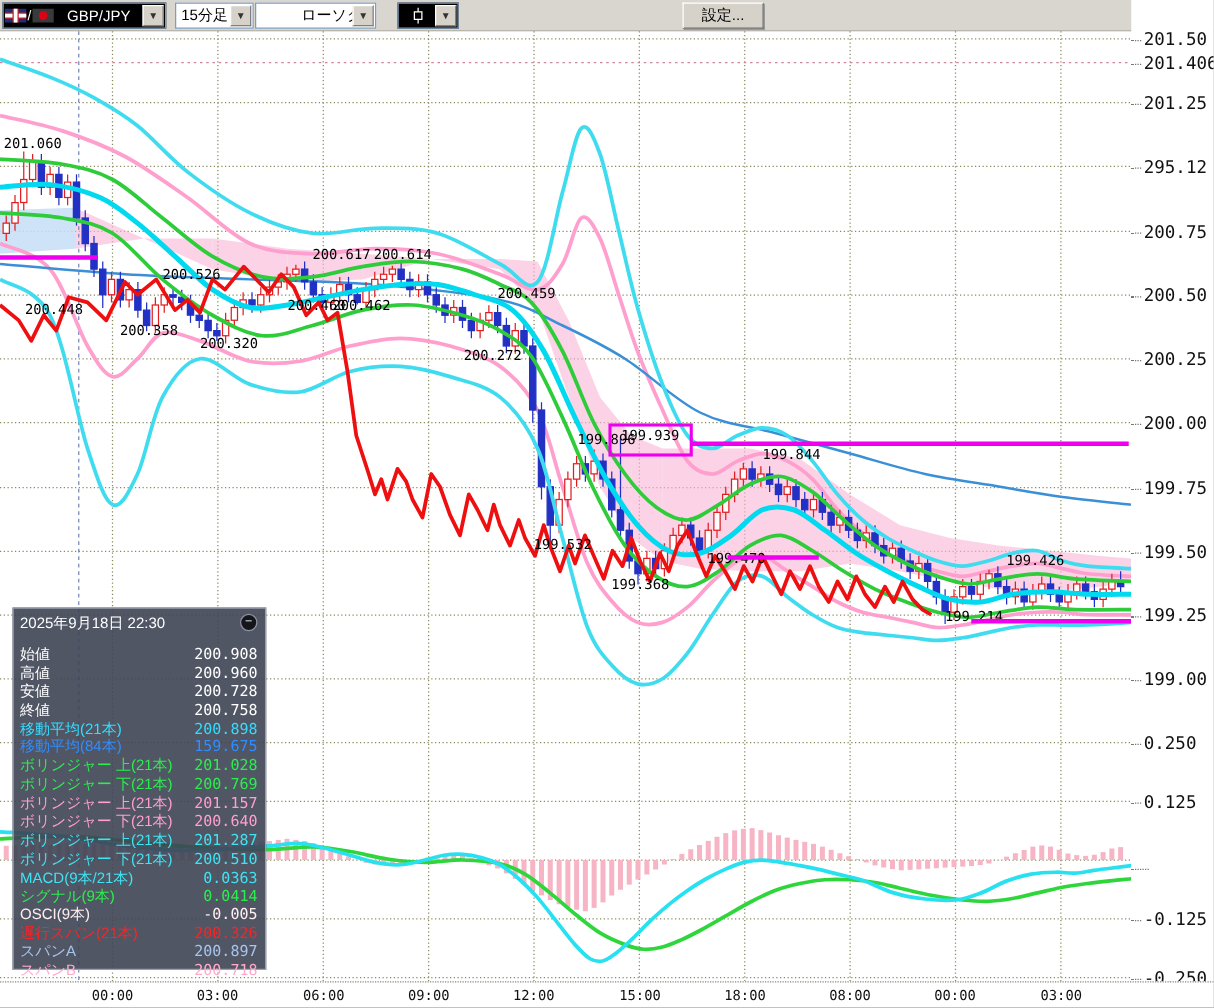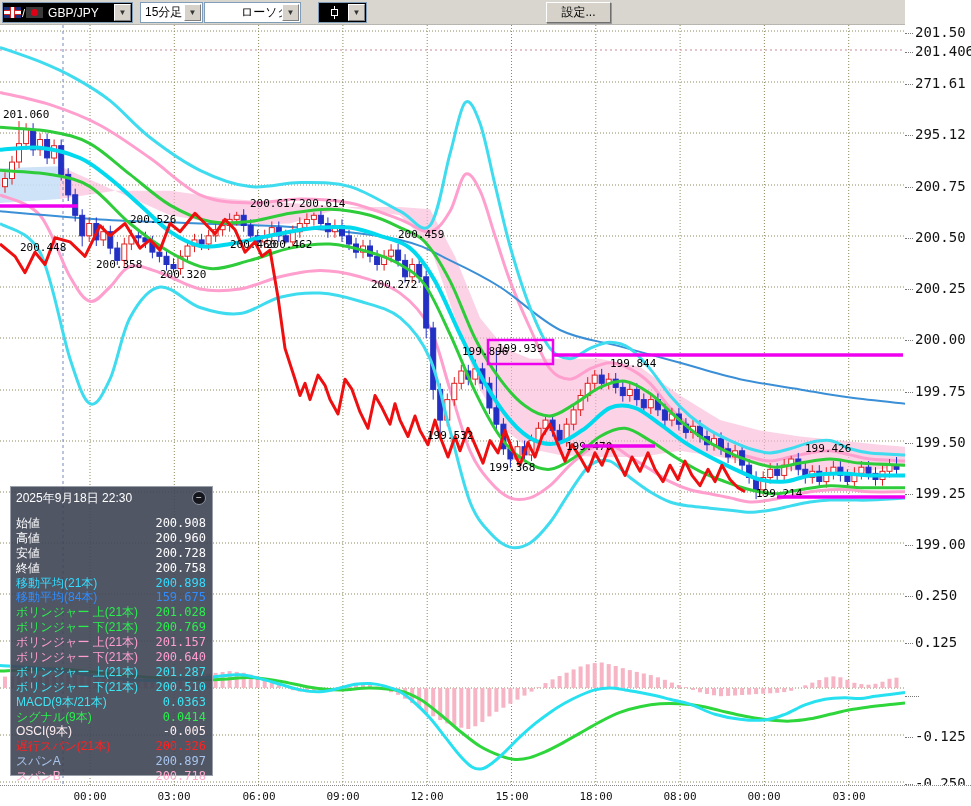--- a/index.html
+++ b/index.html
@@ -11,21 +11,21 @@
   
   .toolbar {
     position:absolute; left:0; top:0; width:971px; height:25px;
     background:#d9d6cf; border-bottom:1px solid #b9b6af;
   }
   .combo {
     position:absolute; top:2px; height:21px; background:#fff;
     border:1px solid #7f9db9; display:flex; align-items:center;
     font-size:12px; color:#000;
   }
-  .combo .txt { flex:1; padding:0 4px; white-space:nowrap; overflow:hidden; }
+  .combo .txt { flex:1; padding:0 4px; white-space:nowrap; overflow:hidden;text-align:center; }
   .combo .arrowbtn {
     width:17px; height:17px; margin-right:1px; background:#d6d2ca;
     border:1px solid #fff; border-right-color:#808080; border-bottom-color:#808080;
     display:flex; align-items:center; justify-content:center; font-size:8px; color:#333;
   }
   .combo.dark { background:#000; color:#fff; }
   .flag { display:inline-block; width:17px; height:11px; margin:0 1px; position:relative; flex:none; }
   .flag.uk { background:#1b2f7a; }
   .flag.uk::before { content:""; position:absolute; left:0; top:4px; width:17px; height:3px; background:#fff; box-shadow:0 -1px 0 #c22,0 1px 0 #c22; }
   .flag.uk::after { content:""; position:absolute; left:7px; top:0; width:3px; height:11px; background:#fff; box-shadow:-1px 0 0 #c22,1px 0 0 #c22; }
@@ -561,21 +561,21 @@
       <text x="805" y="452" font-size="11px" fill="#000000">199.426</text>
       <rect x="488" y="340" width="65" height="24" fill="none" stroke="#ee00ee" stroke-width="2.5"></rect>
       <line x1="0" y1="206" x2="78" y2="206" stroke="#ee00ee" stroke-width="3.5"></line>
       <line x1="553" y1="355" x2="903" y2="355" stroke="#ee00ee" stroke-width="3.5"></line>
       <line x1="582" y1="446" x2="655" y2="446" stroke="#ee00ee" stroke-width="3.5"></line>
       <line x1="777" y1="497" x2="905" y2="497" stroke="#ee00ee" stroke-width="3.5"></line>
     </svg>
 
   <div class="right-axis" id="rightAxis">
       <div class="yaxis-label" style="top: 24px;"><span class="dots"></span><span>201.50</span></div>
-      <div class="yaxis-label" style="top: 75px;"><span class="dots"></span><span>271.61</span></div>
+      <div class="yaxis-label" style="top: 75px;"><span class="dots"></span><span>201.25</span></div>
       <div class="yaxis-label" style="top: 126px;"><span class="dots"></span><span>295.12</span></div>
       <div class="yaxis-label" style="top: 178px;"><span class="dots"></span><span>200.75</span></div>
       <div class="yaxis-label" style="top: 229px;"><span class="dots"></span><span>200.50</span></div>
       <div class="yaxis-label" style="top: 280px;"><span class="dots"></span><span>200.25</span></div>
       <div class="yaxis-label" style="top: 331px;"><span class="dots"></span><span>200.00</span></div>
       <div class="yaxis-label" style="top: 383px;"><span class="dots"></span><span>199.75</span></div>
       <div class="yaxis-label" style="top: 434px;"><span class="dots"></span><span>199.50</span></div>
       <div class="yaxis-label" style="top: 485px;"><span class="dots"></span><span>199.25</span></div>
       <div class="yaxis-label" style="top: 536px;"><span class="dots"></span><span>199.00</span></div>
       <div class="yaxis-label" style="top: 43px;"><span class="dots"></span><span>201.406</span></div>

